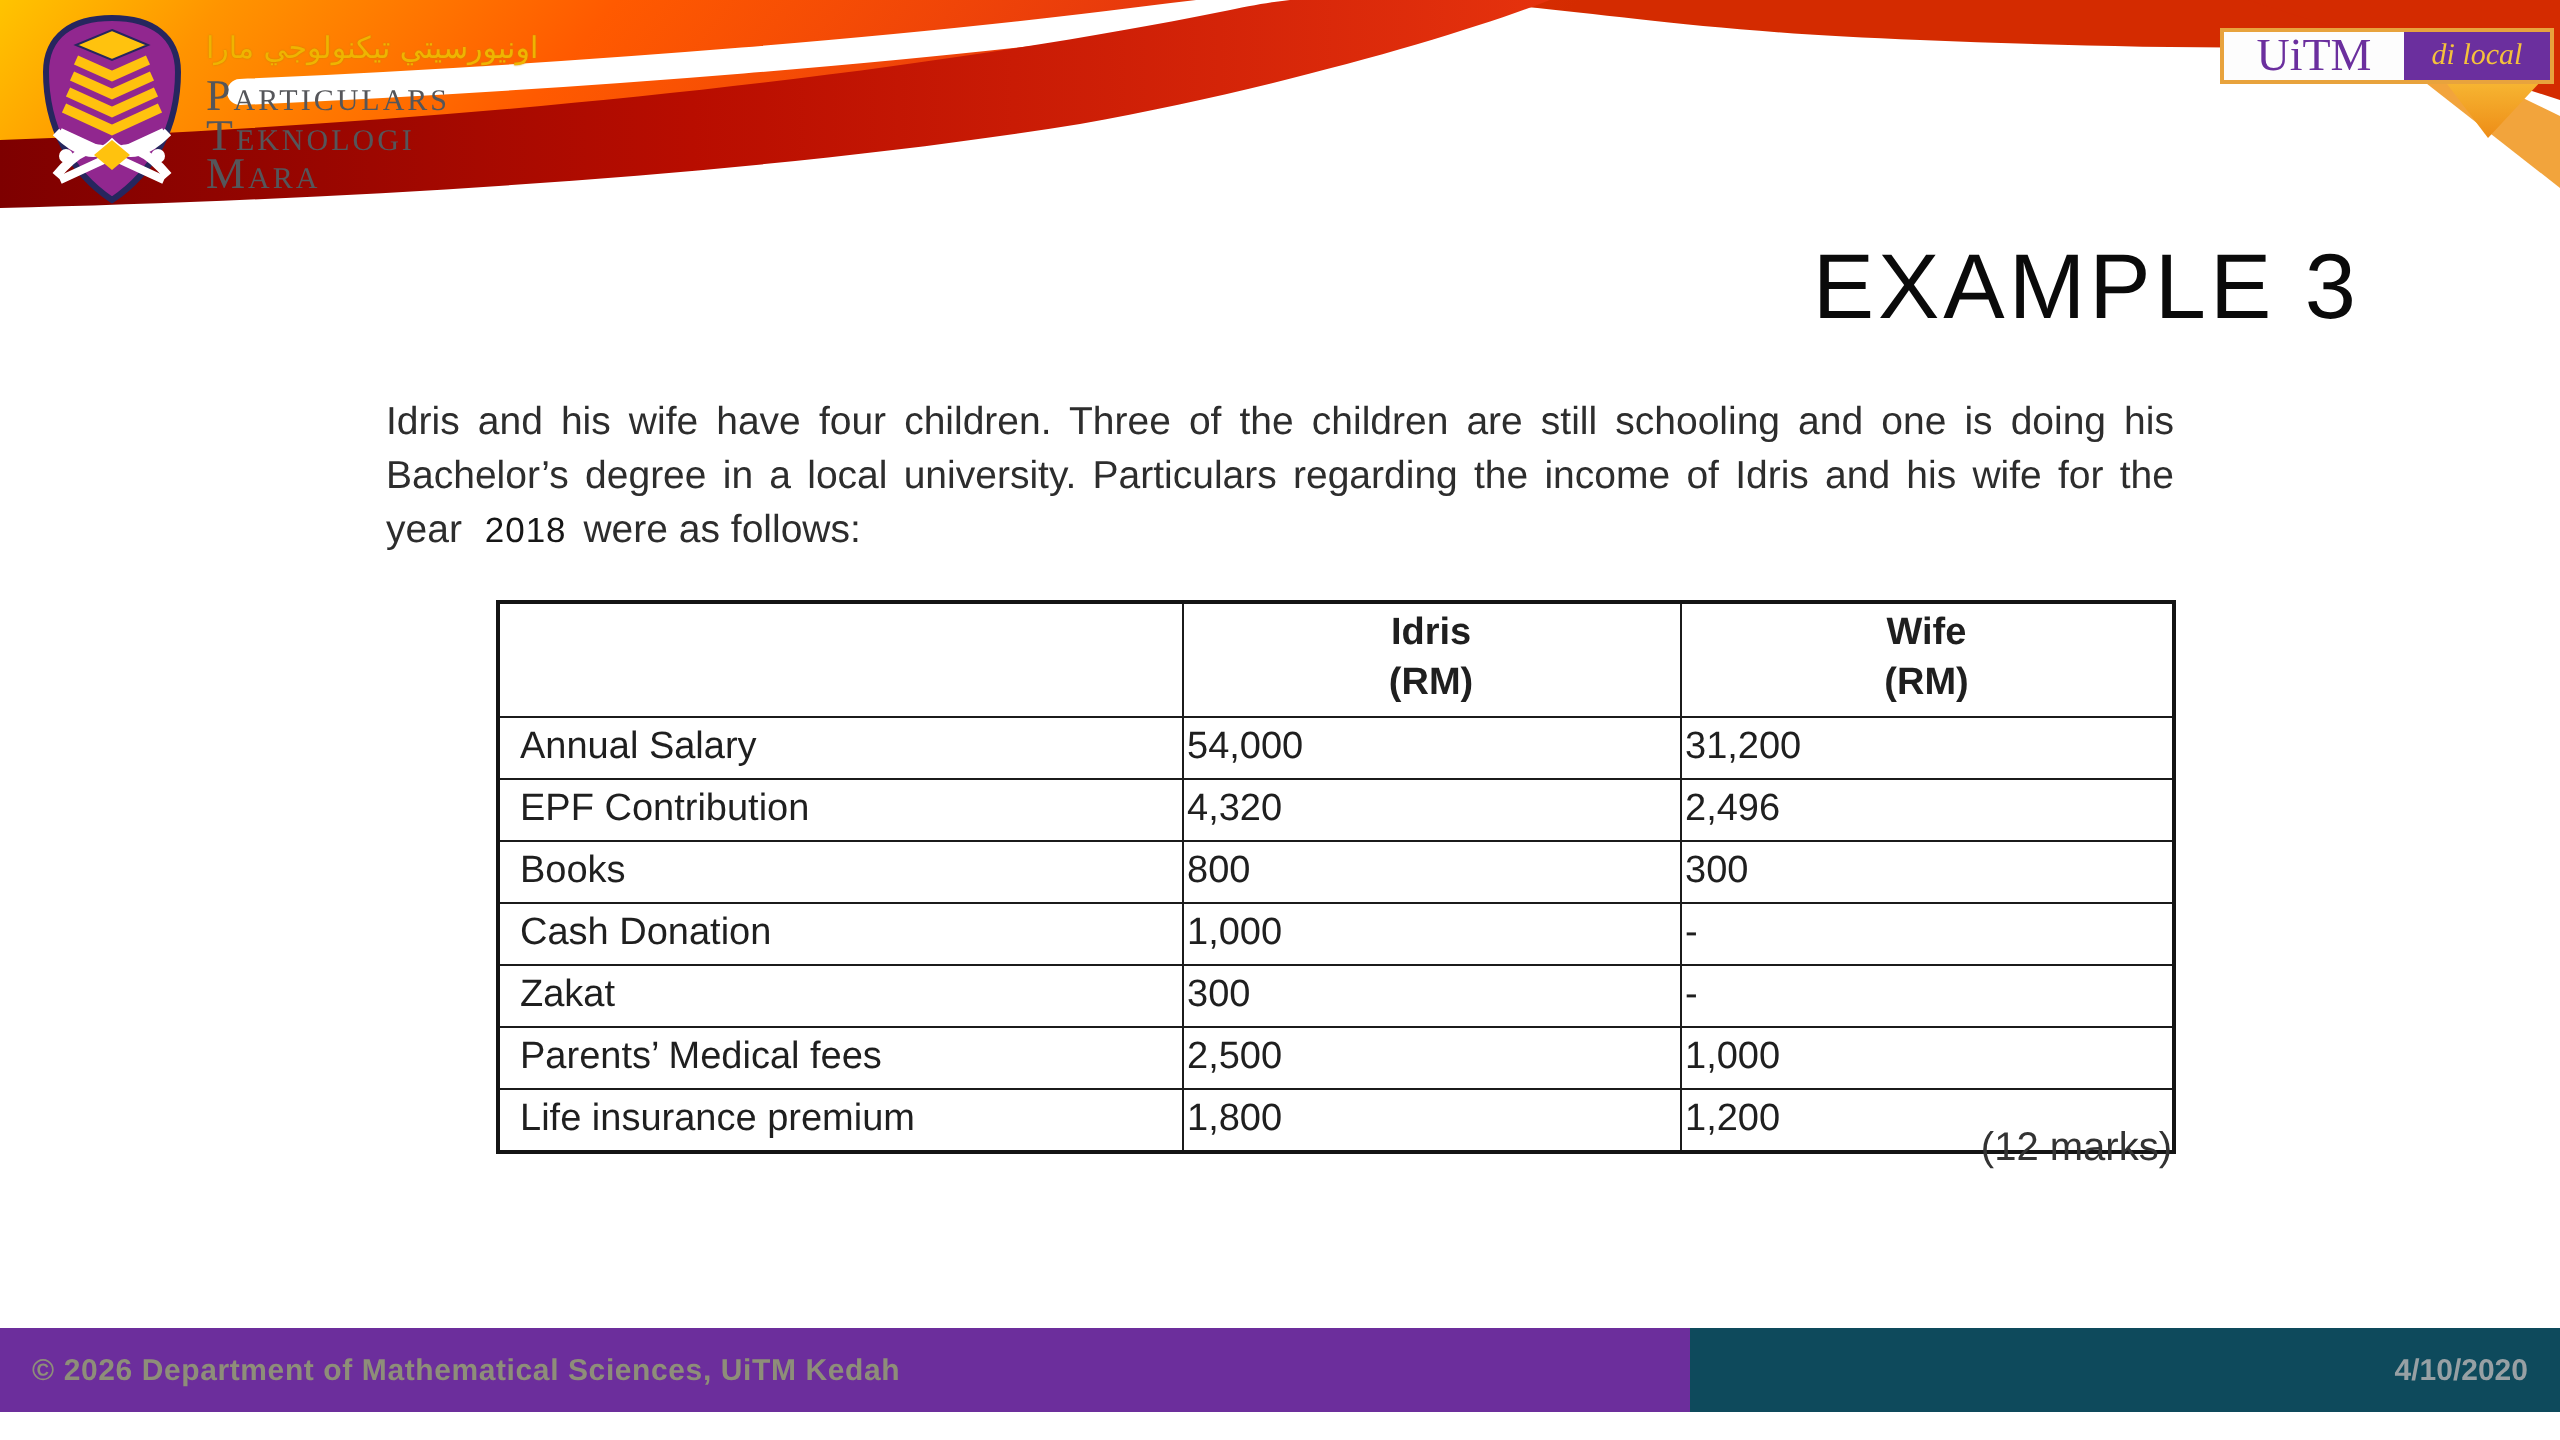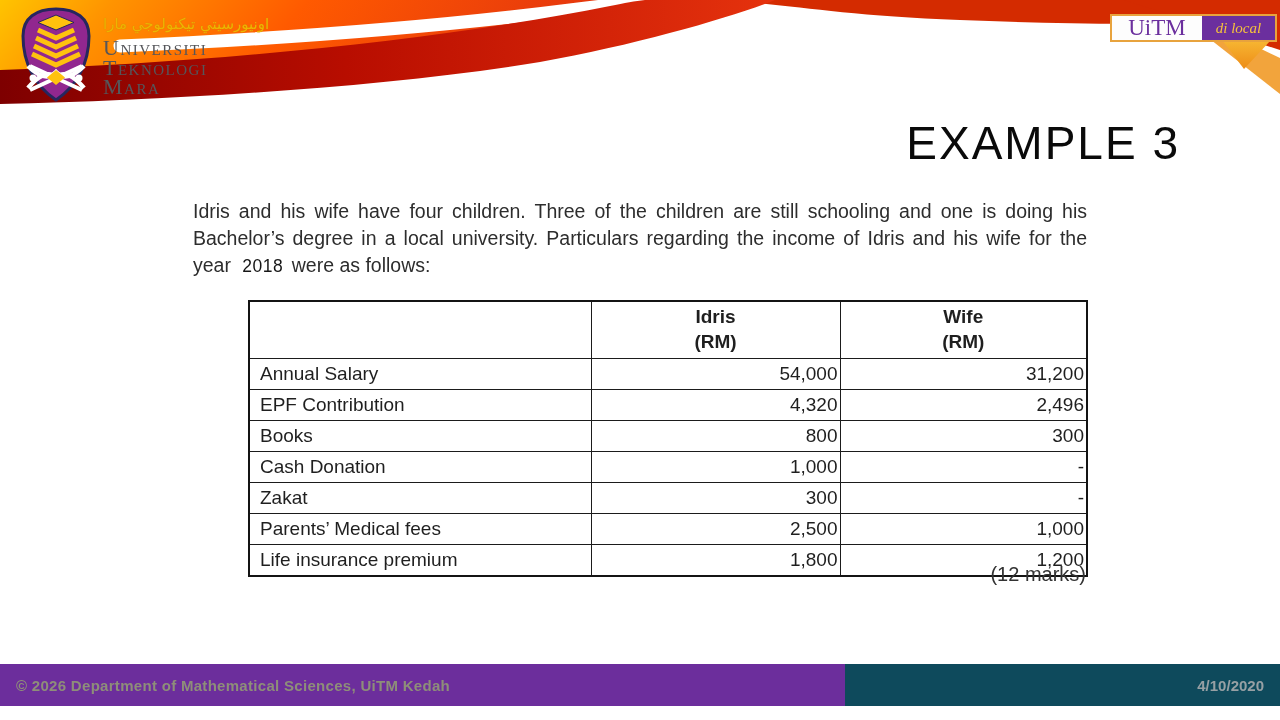--- a/index.html
+++ b/index.html
@@ -36,21 +36,21 @@
 
   
   .income-table{position:absolute;left:248px;top:300px;width:838px;border-collapse:collapse;
                 table-layout:fixed;font-size:19px;color:#1f1f1f;border:2px solid #141414;}
   .income-table col.c1{width:342px;} .income-table col.c2{width:249px;} .income-table col.c3{width:247px;}
   .income-table th,.income-table td{border:1.5px solid #1b1b1b;padding:2px;}
   .income-table th{height:52px;font-weight:bold;text-align:center;line-height:1.3;}
   .income-table th span{display:block;}
   .income-table td{height:26px;}
   .income-table td.label{text-align:left;padding-left:10px;}
-  .income-table td.val{text-align:right;}
+  .income-table td.val{text-align:left;}
 
   
   .marks{position:absolute;top:563px;right:194px;font-size:20px;color:#333;}
 
   
   .footer{position:absolute;left:0;top:664px;width:1280px;height:42px;display:flex;}
   .footer-left{width:845px;background:#6C2E9C;display:flex;align-items:center;padding-left:16px;
                box-sizing:border-box;color:#8E8E79;font-weight:bold;font-size:15px;letter-spacing:.3px;}
   .footer-right{flex:1;background:#0E4A5C;display:flex;align-items:center;justify-content:flex-end;
                 padding-right:16px;box-sizing:border-box;color:#97A0A4;font-weight:bold;font-size:15px;}
@@ -105,21 +105,21 @@
       <path d="M18,48 L42,59 L66,48" stroke="#FFC20E" stroke-width="5" fill="none"></path>
       <path d="M14,60 C24,70 34,74 42,66 C50,74 60,70 70,60" stroke="#ffffff" stroke-width="4.5" fill="none"></path>
       <path d="M14,82 C24,70 34,64 42,72 C50,64 60,70 70,82" stroke="#ffffff" stroke-width="4.5" fill="none"></path>
       <path d="M16,60 L68,84 M16,84 L68,60" stroke="#ffffff" stroke-width="4" fill="none"></path>
       <polygon points="42,64 51,71.5 42,79 33,71.5" fill="#FFC20E"></polygon>
       <circle cx="19" cy="72" r="3.5" fill="#ffffff"></circle>
       <circle cx="65" cy="72" r="3.5" fill="#ffffff"></circle>
     </svg>
     <div class="crest-text">
       <div class="jawi">اونيورسيتي تيكنولوجي مارا</div>
-      <div class="uni-line">Universiti</div>
+      <div class="uni-line">Particulars</div>
       <div class="uni-line">Teknologi</div>
       <div class="uni-line">Mara</div>
     </div>
   </div>
 
   <div class="badge">
     <span class="badge-uitm">UiTM</span>
     <span class="badge-tag">di local</span>
   </div>
 

